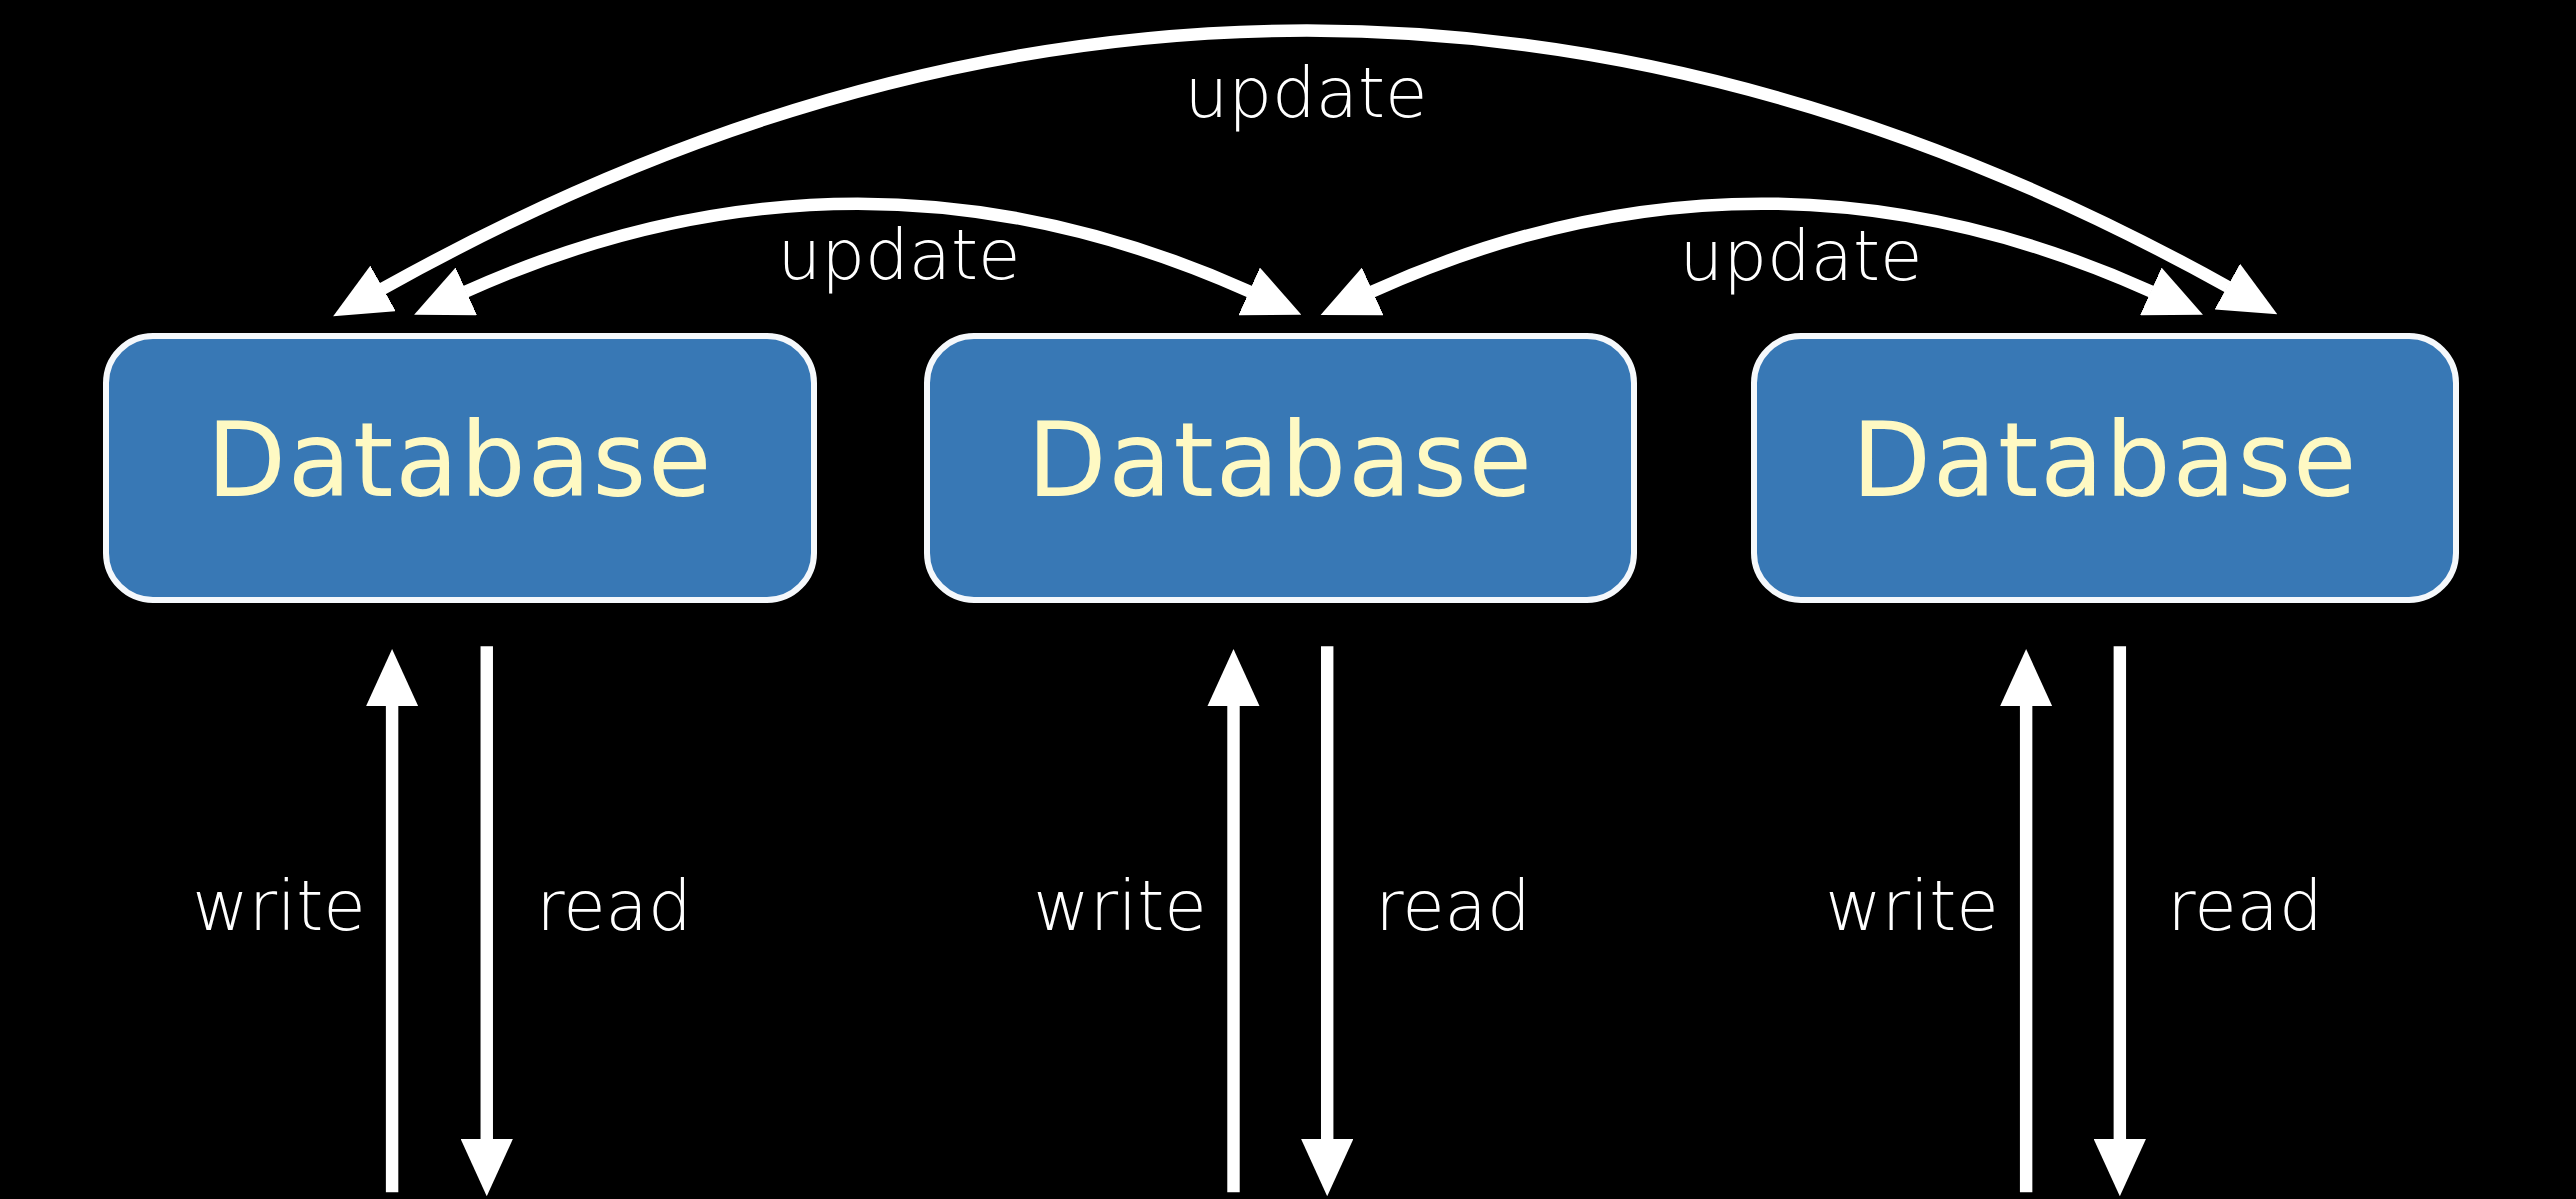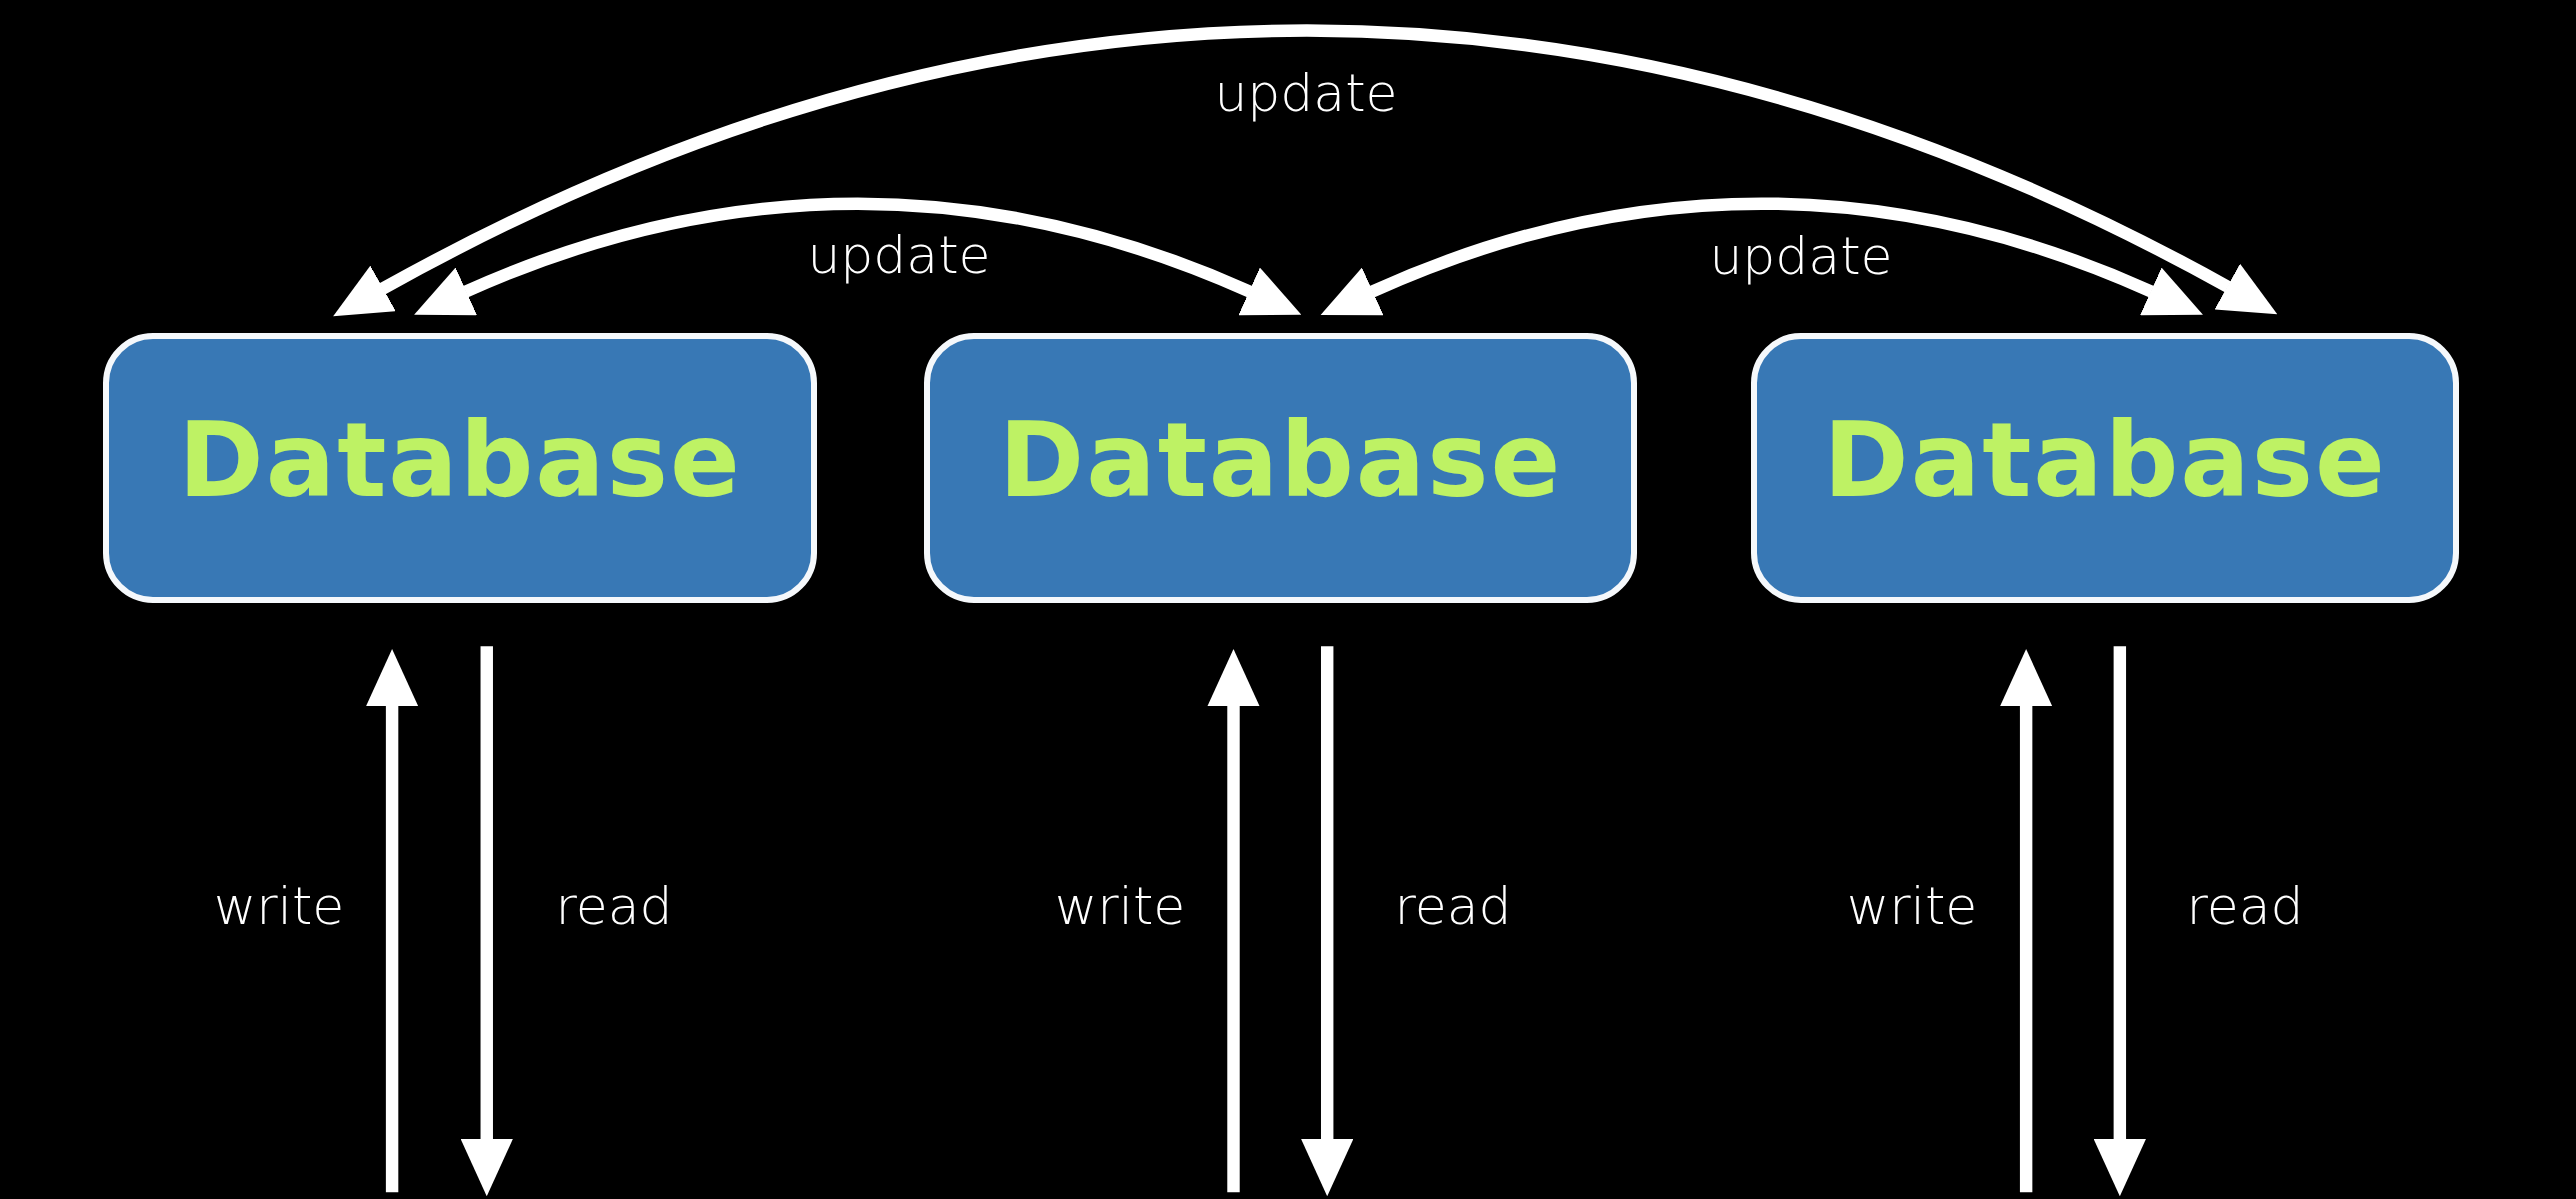--- a/index.html
+++ b/index.html
@@ -26,32 +26,32 @@
     border: 6.7px solid #f5f8fb;
     border-radius: 50px;
     display: flex;
     align-items: center;
     justify-content: center;
   }
   .node-db-1 { left: 103px;  width: 714px; }
   .node-db-2 { left: 924px;  width: 713px; }
   .node-db-3 { left: 1751px; width: 708px; }
   .node-label {
-    color: #bef264;
+    color: #fef9c3;
     font-size: 103px;
-    font-weight: 700;
+    font-weight: 400;
     letter-spacing: 1.9px;
     line-height: 1;
     transform: translateY(-7.6px);
     white-space: nowrap;
   }
   .edge-label {
     position: absolute;
     color: #ffffff;
-    font-size: 52px;
+    font-size: 69px;
     font-weight: 200;
     line-height: 1;
     white-space: nowrap;
     transform: translate(-50%, -50%);
   }
   .lbl-update-top   { left: 1306px; top: 93px;  }
   .lbl-update-left  { left: 899px;  top: 255px; }
   .lbl-update-right { left: 1801px; top: 256px; }
   .lbl-write-1 { left: 279px;  top: 906px; }
   .lbl-read-1  { left: 614px;  top: 906px; }

